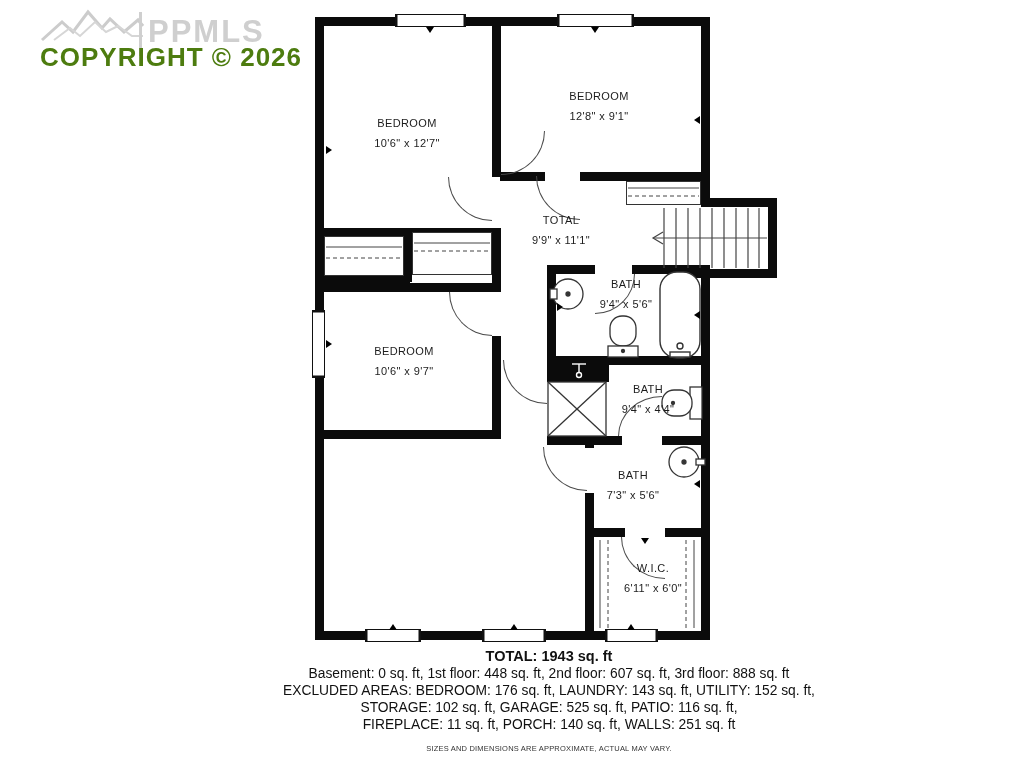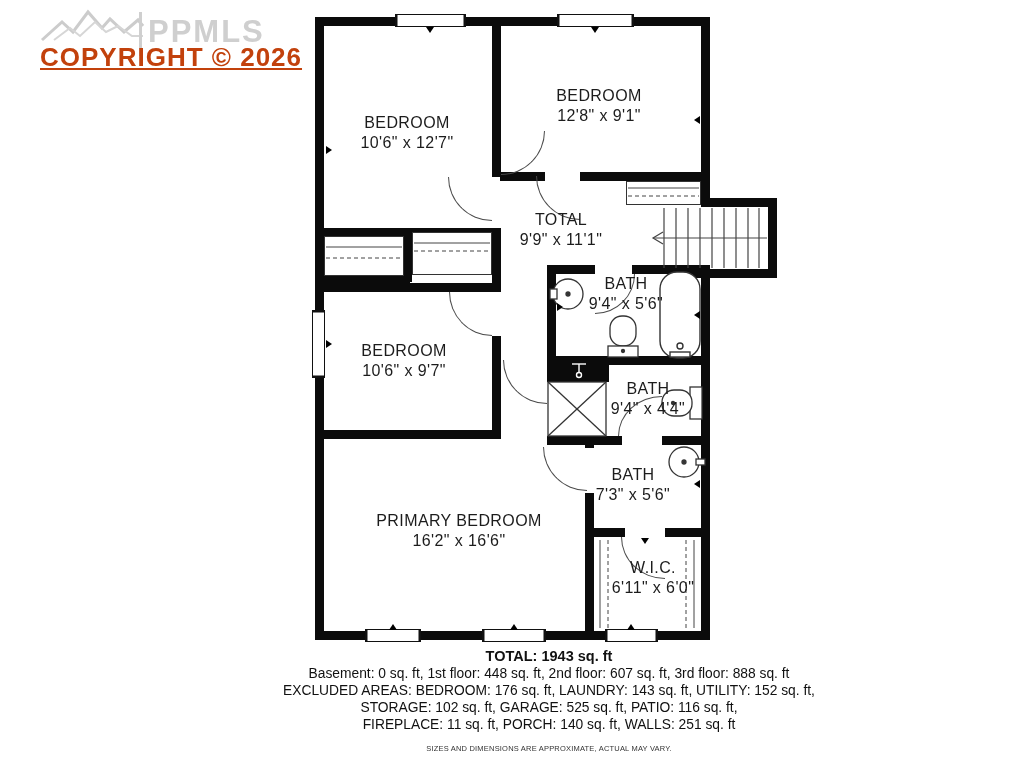--- a/index.html
+++ b/index.html
@@ -9,26 +9,26 @@
   .win-h{position:absolute;background:#fff;border:1.5px solid #111;box-sizing:border-box;
          box-shadow:inset 9px 0 0 -7.5px #111, inset -9px 0 0 -7.5px #111;}
   .win-v{position:absolute;background:#fff;border:1.5px solid #111;box-sizing:border-box;
          box-shadow:inset 0 9px 0 -7.5px #111, inset 0 -9px 0 -7.5px #111;}
   .arc{position:absolute;box-sizing:border-box;border:0 solid #4a4a4a;}
   .arc.br{border-right-width:1.3px;border-bottom-width:1.3px;border-radius:0 0 100% 0;}
   .arc.bl{border-left-width:1.3px;border-bottom-width:1.3px;border-radius:0 0 0 100%;}
   .arc.tl{border-left-width:1.3px;border-top-width:1.3px;border-radius:100% 0 0 0;}
   .closet{position:absolute;border:1.2px solid #333;box-sizing:border-box;background:#fff;}
   .roomlabel{position:absolute;transform:translateX(-50%);text-align:center;
-             color:#1c1c1c;font-size:16px;letter-spacing:.4px;line-height:20px;white-space:nowrap;}
+             color:#1c1c1c;font-size:11px;letter-spacing:.4px;line-height:20px;white-space:nowrap;}
   .roomlabel .nm{display:block;}
   .roomlabel .dm{display:block;}
   #watermark{position:absolute;left:8px;top:6px;color:#c9c9c9;}
   #wm-brand{position:absolute;left:108px;top:8px;font-size:31px;font-weight:bold;letter-spacing:2px;color:#cfcfcf;}
-  #wm-copy{position:absolute;left:0px;top:36px;font-size:26px;font-weight:bold;letter-spacing:1px;color:#c2410c;white-space:nowrap;text-decoration:underline;}
+  #wm-copy{position:absolute;left:0px;top:36px;font-size:26px;font-weight:bold;letter-spacing:1px;color:#4d7c0f;white-space:nowrap;}
   #footer{position:absolute;left:0;top:648px;width:1034px;text-align:center;color:#111;}
   #footer .total{font-size:14.5px;font-weight:bold;line-height:17px;}
   #footer .ln{font-size:13.8px;line-height:17px;}
   #footer .disc{font-size:7.5px;color:#333;margin-top:11px;letter-spacing:.2px;}
   svg{position:absolute;left:0;top:0;}
 </style>
 </head>
 <body>
 
 <div id="canvas">
@@ -199,24 +199,20 @@
     <span class="dm">10'6" x 9'7"</span>
   </div>
   <div class="roomlabel" style="left:616px;top:379px;">
     <span class="nm">BATH</span>
     <span class="dm">9'4" x 4'4"</span>
   </div>
   <div class="roomlabel" style="left:601px;top:465px;">
     <span class="nm">BATH</span>
     <span class="dm">7'3" x 5'6"</span>
   </div>
-  <div class="roomlabel" style="left:427px;top:511px;">
-    <span class="nm">PRIMARY BEDROOM</span>
-    <span class="dm">16'2" x 16'6"</span>
-  </div>
   <div class="roomlabel" style="left:621px;top:558px;">
     <span class="nm">W.I.C.</span>
     <span class="dm">6'11" x 6'0"</span>
   </div>
 
   <div id="footer">
     <div class="total">TOTAL: 1943 sq. ft</div>
     <div class="ln">Basement: 0 sq. ft, 1st floor: 448 sq. ft, 2nd floor: 607 sq. ft, 3rd floor: 888 sq. ft</div>
     <div class="ln">EXCLUDED AREAS: BEDROOM: 176 sq. ft, LAUNDRY: 143 sq. ft, UTILITY: 152 sq. ft,</div>
     <div class="ln">STORAGE: 102 sq. ft, GARAGE: 525 sq. ft, PATIO: 116 sq. ft,</div>

